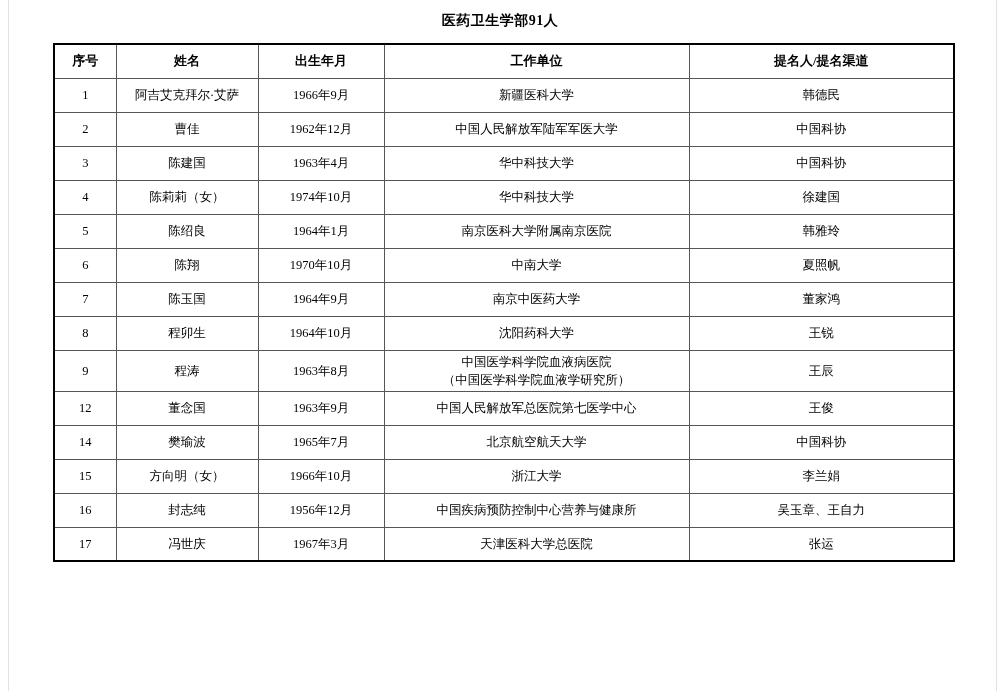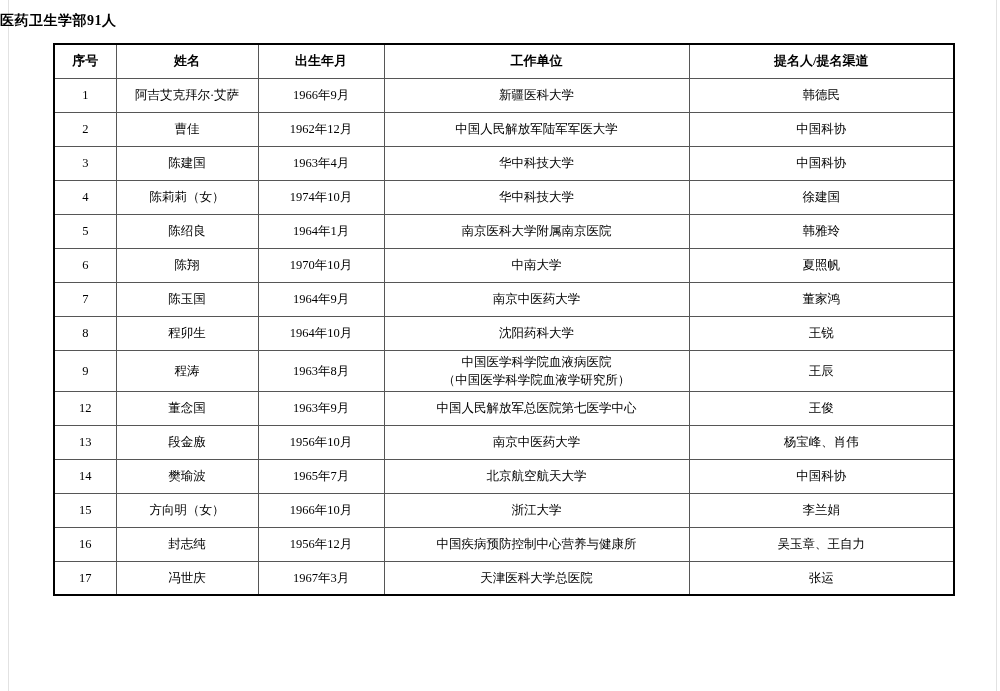--- a/index.html
+++ b/index.html
@@ -28,21 +28,21 @@
     background: #e2e2e2;
   }
   .page-edge.left  { left: 8px; }
   .page-edge.right { left: 996px; }
 
   .doc-title {
     position: absolute;
     left: 0;
     top: 12px;
     width: 1000px;
-    text-align: left;
+    text-align: center;
     font-size: 14px;
     font-weight: bold;
     letter-spacing: 0.5px;
   }
 
   table.roster {
     position: absolute;
     left: 53px;
     top: 43px;
     width: 900px;
@@ -166,27 +166,20 @@
           <td>王辰</td>
         </tr>
         <tr>
           <td>12</td>
           <td>董念国</td>
           <td>1963年9月</td>
           <td>中国人民解放军总医院第七医学中心</td>
           <td>王俊</td>
         </tr>
         <tr>
-          <td>13</td>
-          <td>段金廒</td>
-          <td>1956年10月</td>
-          <td>南京中医药大学</td>
-          <td>杨宝峰、肖伟</td>
-        </tr>
-        <tr>
           <td>14</td>
           <td>樊瑜波</td>
           <td>1965年7月</td>
           <td>北京航空航天大学</td>
           <td>中国科协</td>
         </tr>
         <tr>
           <td>15</td>
           <td>方向明（女）</td>
           <td>1966年10月</td>

